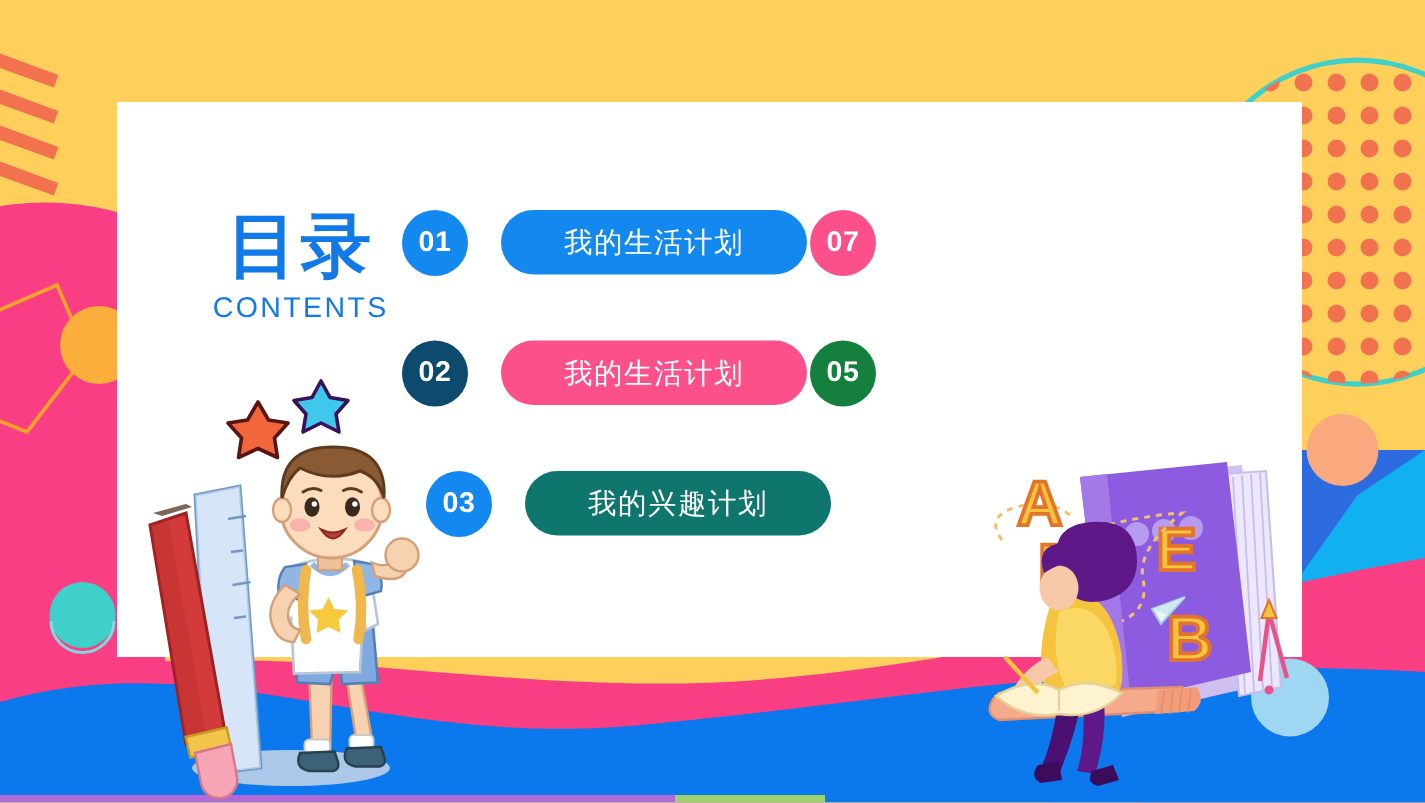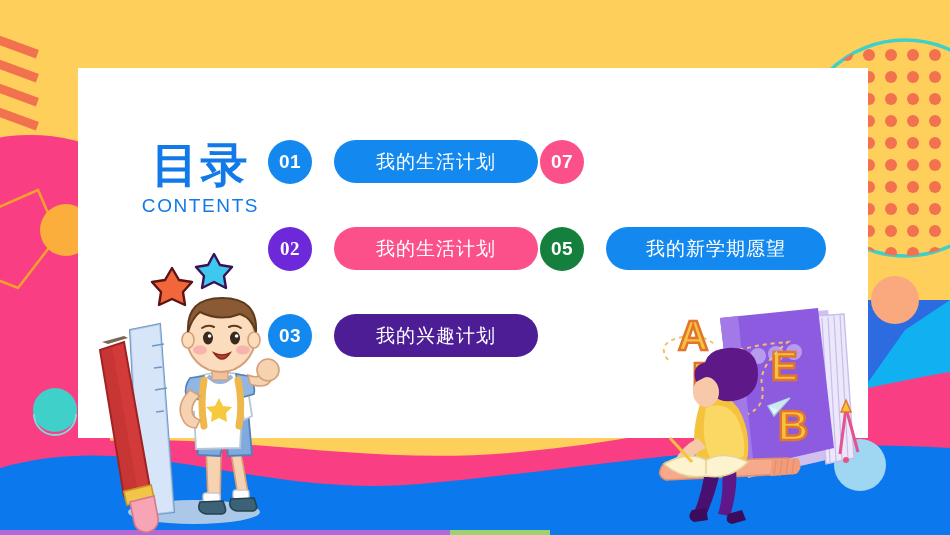--- a/index.html
+++ b/index.html
@@ -129,36 +129,35 @@
     <div class="title-cn">目录</div>
     <div class="title-en">CONTENTS</div>
   </div>
 
   <div class="menu-item" style="left:268px;top:140px;">
     <div class="badge" style="background:#1389F0;">01</div>
     <div class="pill w-main" style="background:#1389F0;">我的生活计划</div>
   </div>
 
   <div class="menu-item" style="left:268px;top:227px;">
-    <div class="badge" style="background:#6d28d9;font-family:Liberation Serif, serif;">02</div>
+    <div class="badge" style="background:#0c4a6e;">02</div>
     <div class="pill w-main" style="background:#FB5089;">我的生活计划</div>
   </div>
 
-  <div class="menu-item" style="left:268px;top:314px;">
+  <div class="menu-item" style="left:284px;top:314px;">
     <div class="badge" style="background:#1389F0;">03</div>
-    <div class="pill w-main" style="background:#4c1d95;">我的兴趣计划</div>
+    <div class="pill w-main" style="background:#0f766e;">我的兴趣计划</div>
   </div>
 
   <div class="menu-item" style="left:540px;top:140px;">
     <div class="badge" style="background:#FB5089;">07</div>
   </div>
 
   <div class="menu-item" style="left:540px;top:227px;">
     <div class="badge" style="background:#15803d;">05</div>
-    <div class="pill w-wide" style="background:#1389F0;">我的新学期愿望</div>
   </div>
 
   <div class="illu" style="left:90px;top:250px;">
     <svg width="200" height="285" viewBox="0 0 200 285">
 
       <g>
         <path d="M82,18 l7,12 13,2 -9,10 2,13 -13,-6 -13,6 2,-13 -9,-10 13,-2 z" fill="#F2663B" stroke="#5A1414" stroke-width="2.4" stroke-linejoin="round"></path>
       </g>
       <g>
         <path d="M124,4 l6,11 12,2 -8,9 2,12 -12,-6 -12,6 2,-12 -8,-9 12,-2 z" fill="#3EC8EE" stroke="#3A1058" stroke-width="2.4" stroke-linejoin="round"></path>

